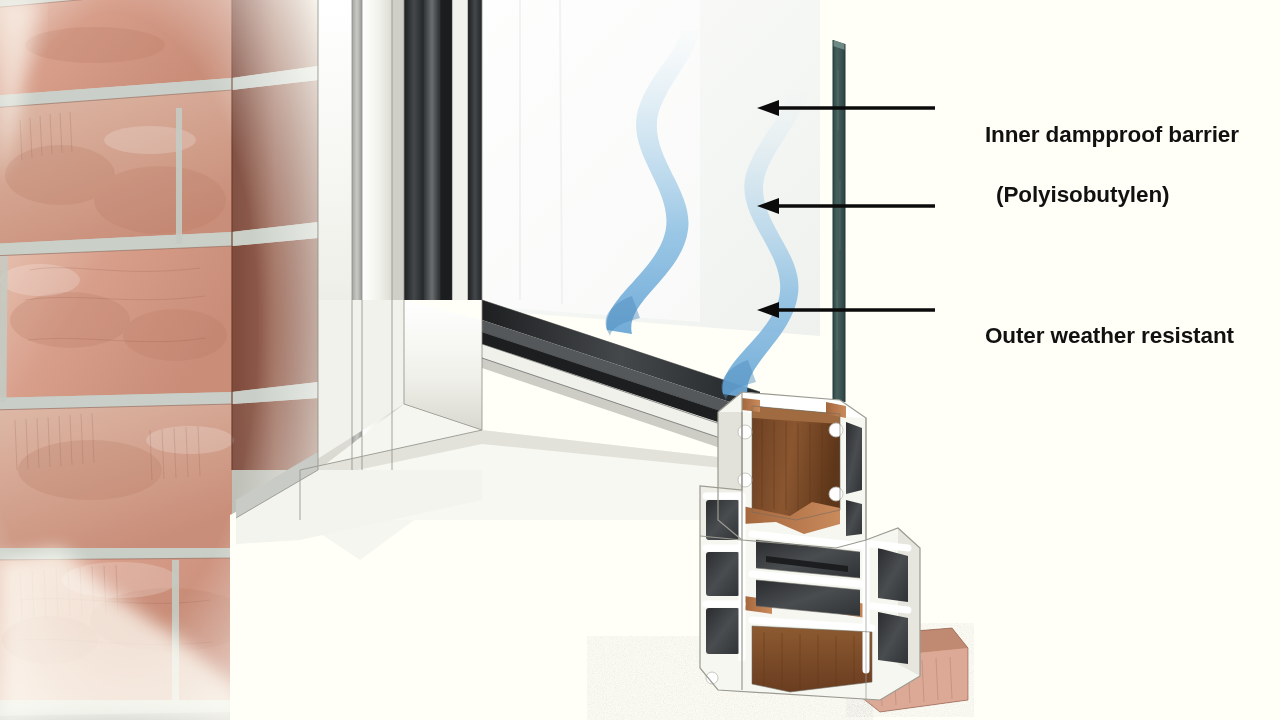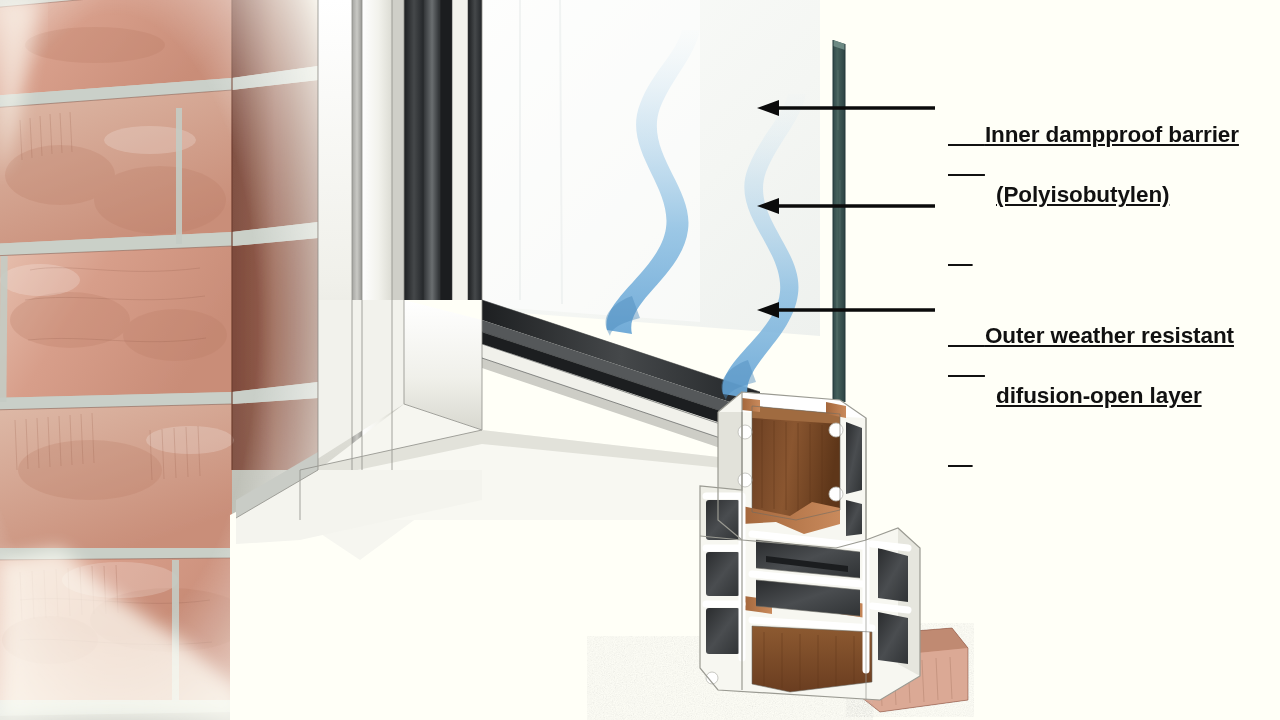--- a/index.html
+++ b/index.html
@@ -13,21 +13,20 @@
   .labels{position:absolute;left:0;top:0;width:1280px;height:720px;}
   .label{
     position:absolute;
     color:#111111;
     font-family:"Liberation Sans",sans-serif;
     font-size:22.5px;
     font-weight:600;
     line-height:30px;
     letter-spacing:-0.1px;
     white-space:pre;
-    text-decoration:underline;
   }
   .label .l2{display:block;margin-left:48px;}
 </style>
 </head>
 <body>
 
 <div id="stage">
 
   <svg class="layer" viewBox="0 0 1280 720" xmlns="http://www.w3.org/2000/svg">
     <defs>
@@ -437,17 +436,16 @@
   <div class="labels">
 
     <div class="label" style="left:948px;top:90px;">
       <span>Inner dampproof barrier</span>
       <span class="l2">(Polyisobutylen)</span>
     </div>
 
 
     <div class="label" style="left:948px;top:291px;">
       <span>Outer weather resistant</span>
-      <span class="l2">difusion-open layer</span>
     </div>
 
   </div>
 </div>
 
 </body></html>

